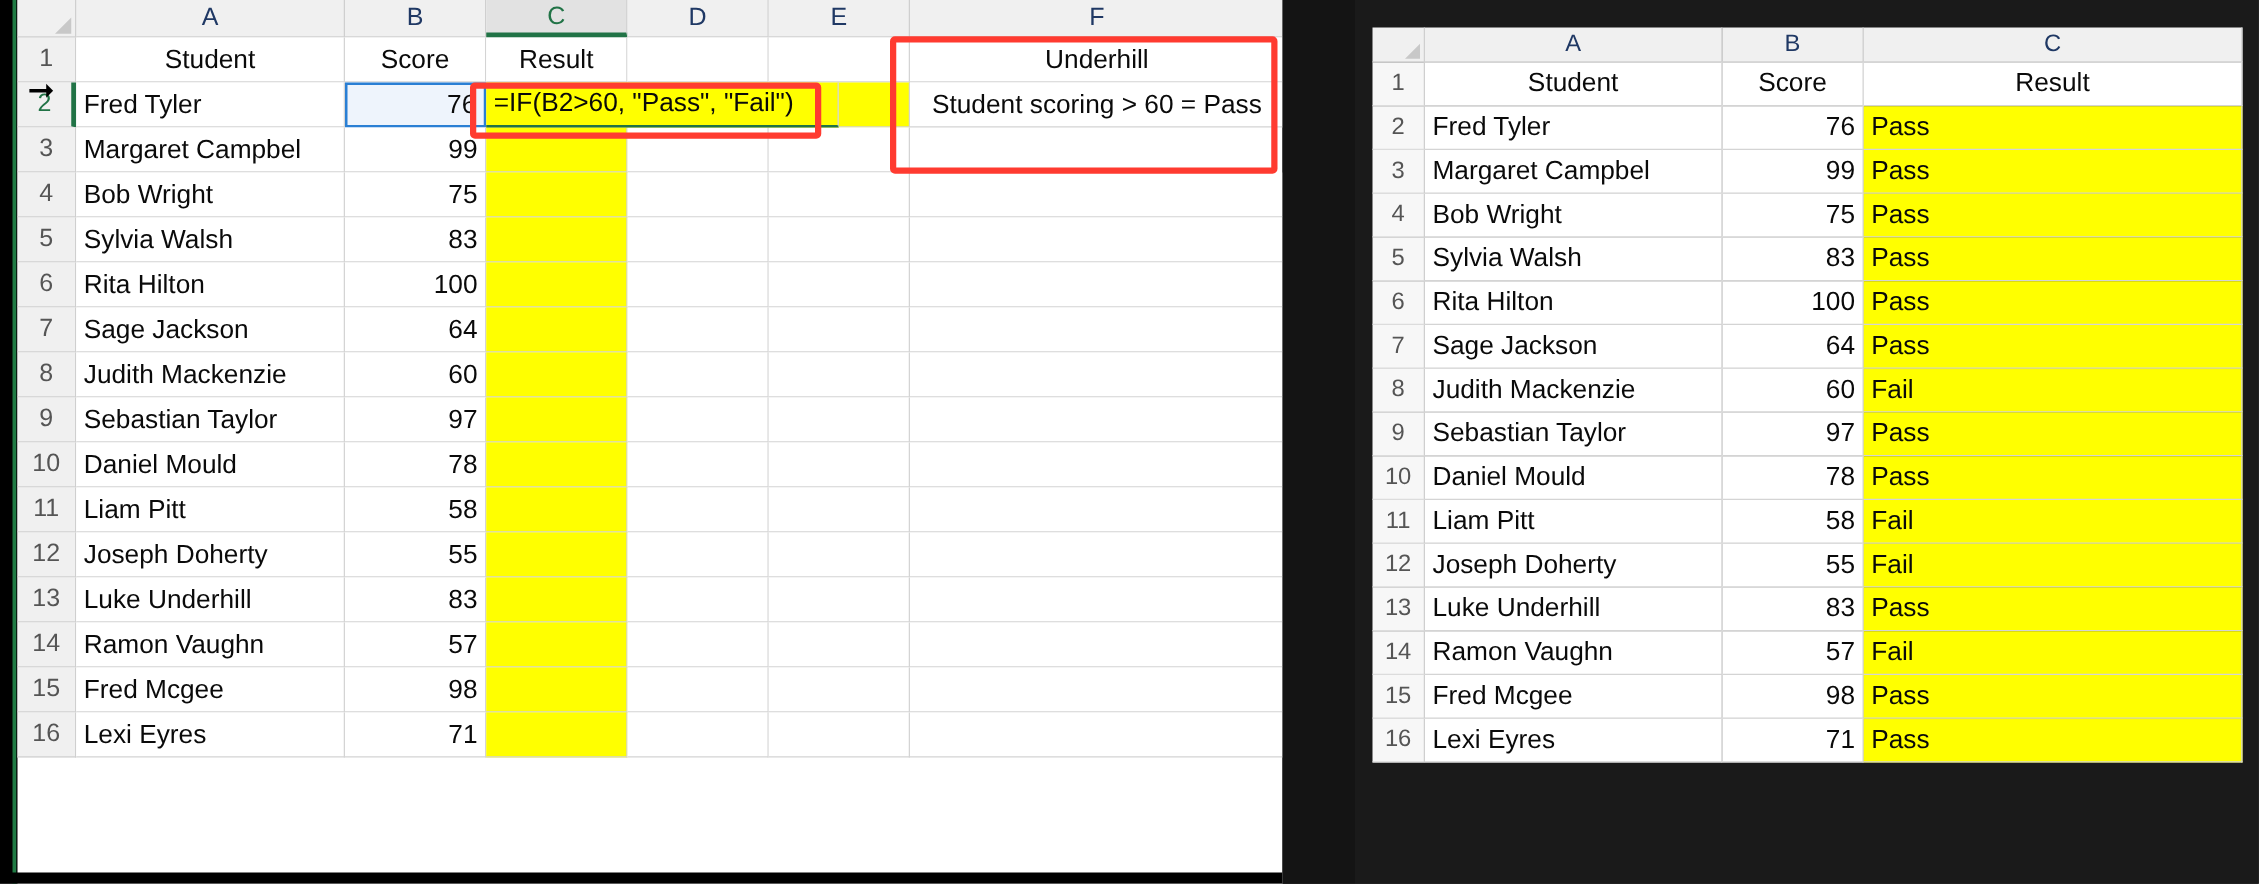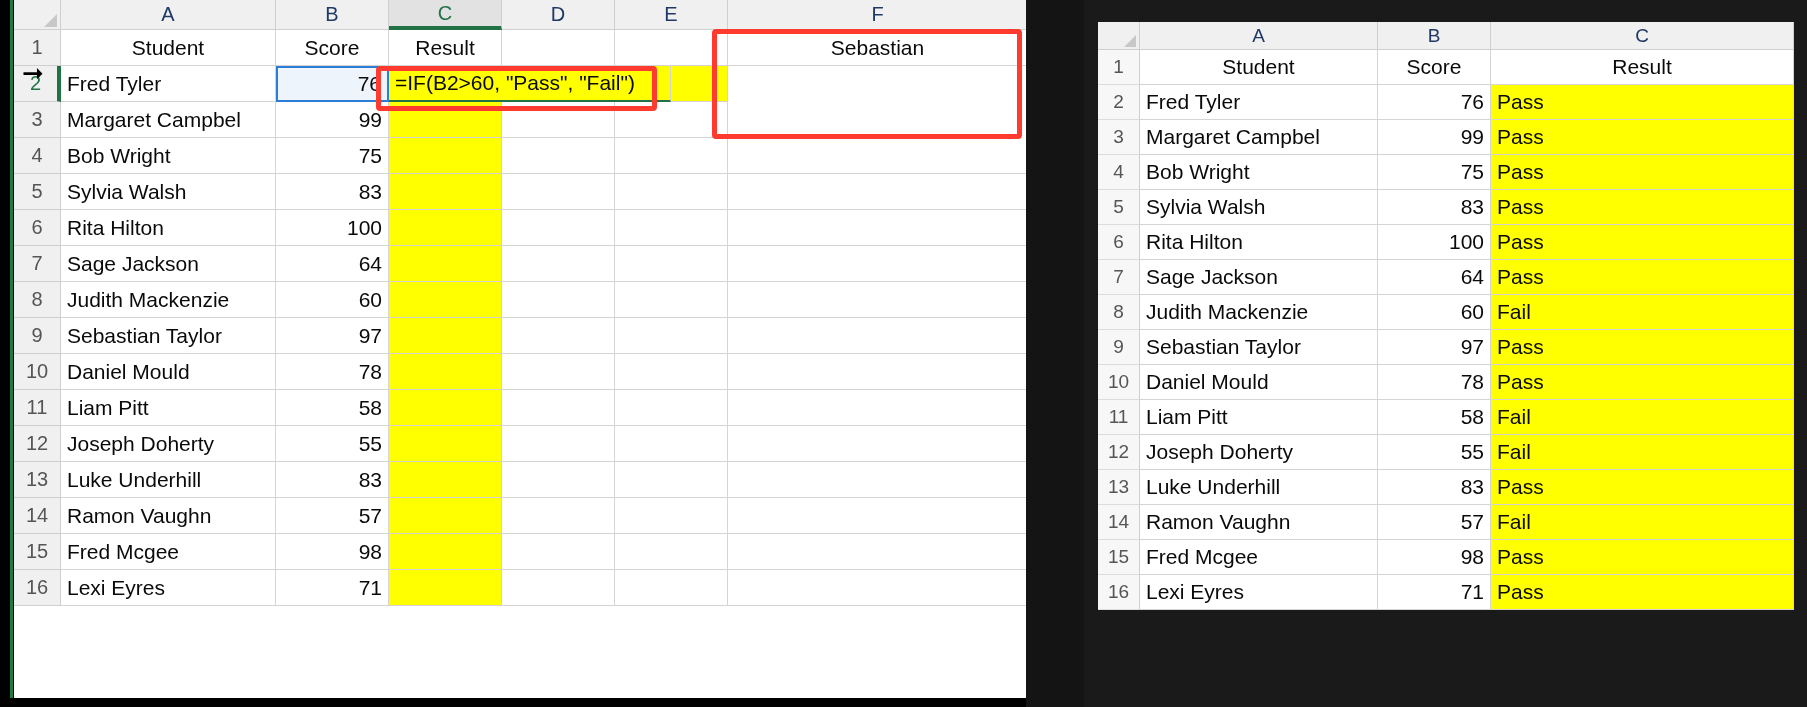--- a/index.html
+++ b/index.html
@@ -178,29 +178,30 @@
       <div class="colhdr" style="width:300px">F</div>
     </div>
 
     <div class="grid-row">
       <div class="rowhdr">1</div>
       <div class="cell center" style="width:215px">Student</div>
       <div class="cell center" style="width:113px">Score</div>
       <div class="cell center" style="width:113px">Result</div>
       <div class="cell" style="width:113px"></div>
       <div class="cell" style="width:113px"></div>
-      <div class="cell center" style="width:300px">Sebastian</div>
+      <div class="cell center" style="width:300px">Underhill</div>
     </div>
 
     <div class="grid-row">
       <div class="rowhdr active">2</div>
       <div class="cell" style="width:215px">Fred Tyler</div>
       <div class="cell right blue-sel" style="width:113px">76</div>
       <div class="cell formula-edit" style="width:282px">=IF(B2&gt;60, "Pass", "Fail")</div>
       <div class="cell yellow" style="width:57px"></div>
+      <div class="cell center" style="width:300px">Student scoring &gt; 60 = Pass</div>
     </div>
 
     <div class="grid-row">
       <div class="rowhdr">3</div>
       <div class="cell" style="width:215px">Margaret Campbel</div>
       <div class="cell right" style="width:113px">99</div>
       <div class="cell yellow" style="width:113px"></div>
       <div class="cell" style="width:113px"></div>
       <div class="cell" style="width:113px"></div>
     </div>

